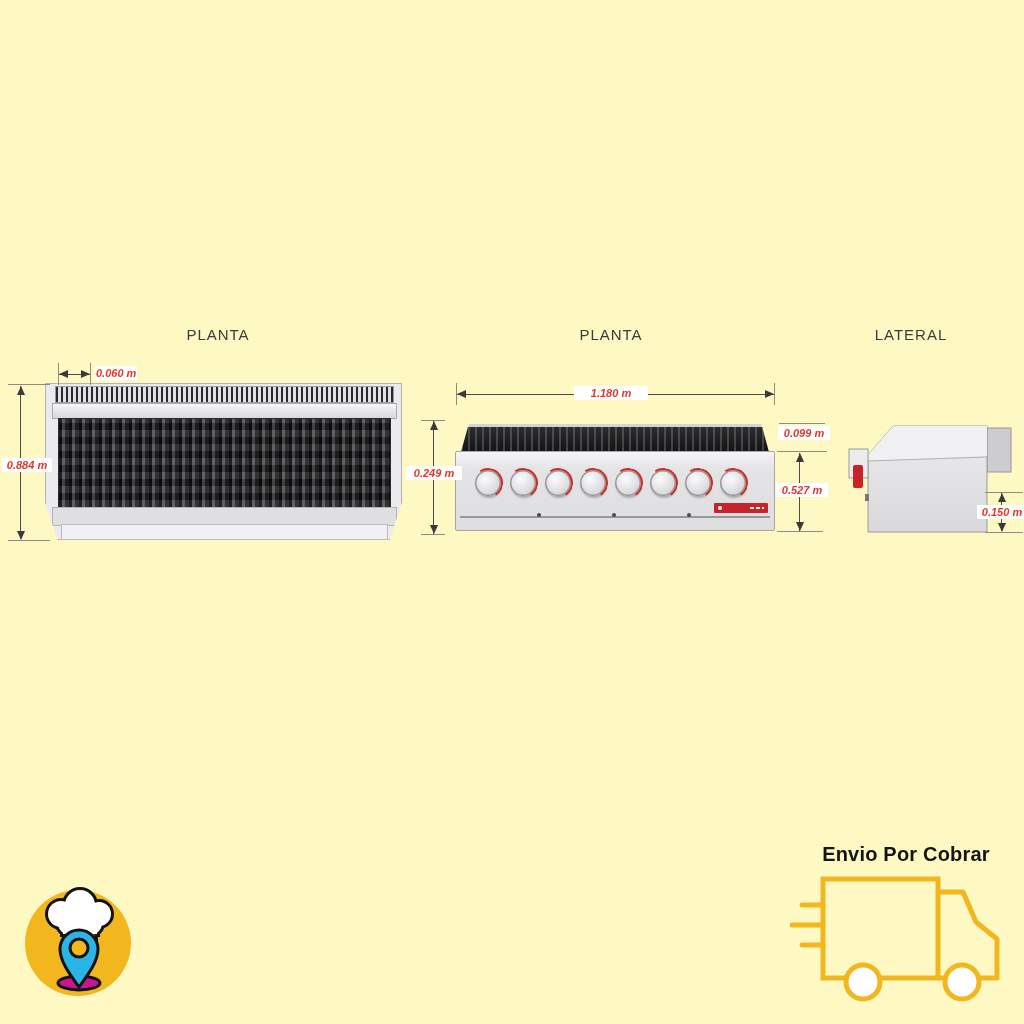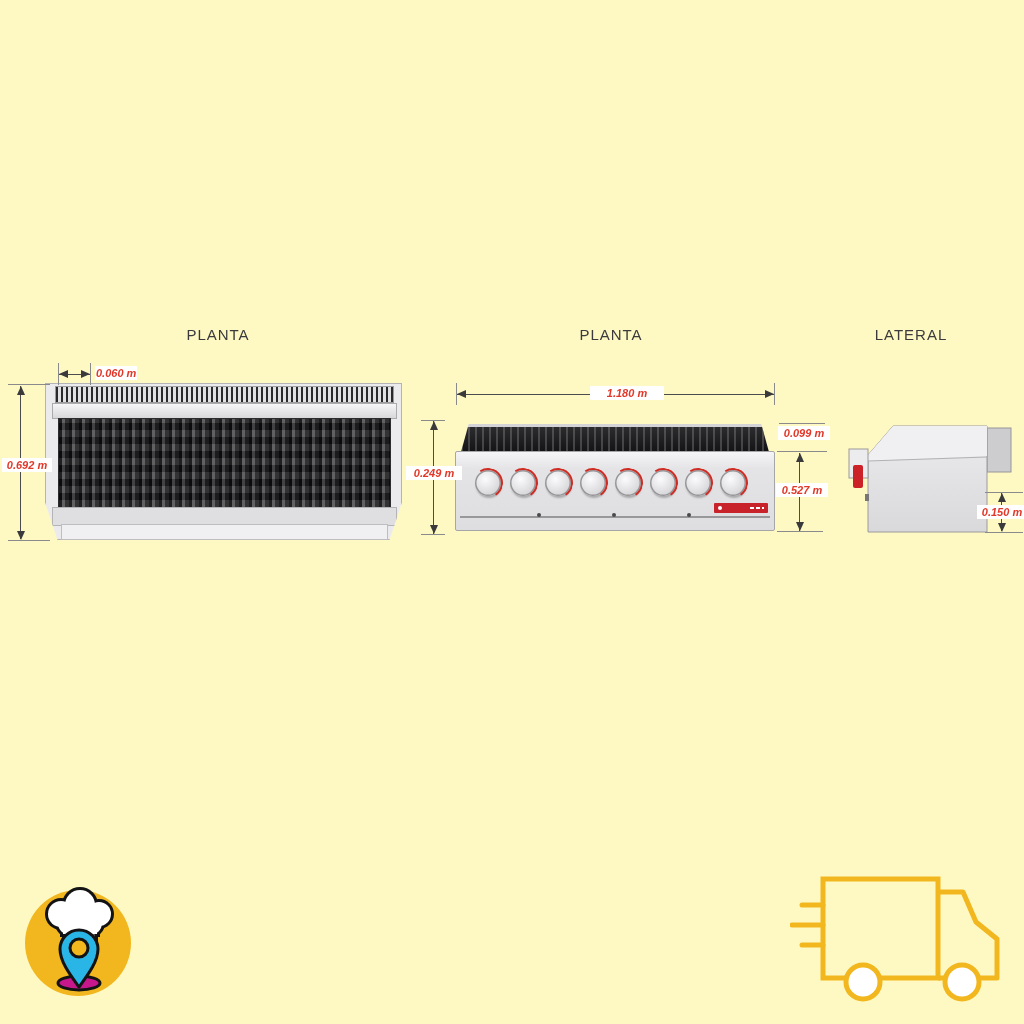--- a/index.html
+++ b/index.html
@@ -85,21 +85,21 @@
     <div class="arr right" style="left:81px;top:370px;"></div>
     <div class="dim-label" style="left:95px;top:366px;">0.060 m</div>
   </div>
 
   <div>
     <div class="dtick" style="left:8px;top:384px;width:42px;height:1px;"></div>
     <div class="dtick" style="left:8px;top:540px;width:42px;height:1px;"></div>
     <div class="dline" style="left:20px;top:386px;width:1px;height:153px;"></div>
     <div class="arr up" style="left:17px;top:386px;"></div>
     <div class="arr down" style="left:17px;top:531px;"></div>
-    <div class="dim-label" style="left:2px;top:458px;width:48px;">0.692 m</div>
+    <div class="dim-label" style="left:2px;top:458px;width:48px;">0.884 m</div>
   </div>
 
   <div class="frente-device">
     <div class="frente-grill"></div>
     <div class="frente-body"></div>
     <div class="knob-row">
         <div class="knob"></div>
         <div class="knob"></div>
         <div class="knob"></div>
         <div class="knob"></div>
@@ -114,21 +114,21 @@
     <div class="groove-dot" style="left:157px;"></div>
     <div class="groove-dot" style="left:232px;"></div>
   </div>
 
   <div>
     <div class="dtick" style="left:456px;top:383px;width:1px;height:22px;"></div>
     <div class="dtick" style="left:774px;top:383px;width:1px;height:22px;"></div>
     <div class="dline" style="left:457px;top:394px;width:317px;height:1px;"></div>
     <div class="arr left" style="left:457px;top:390px;"></div>
     <div class="arr right" style="left:765px;top:390px;"></div>
-    <div class="dim-label" style="left:590px;top:386px;width:72px;">1.180 m</div>
+    <div class="dim-label" style="left:574px;top:386px;width:72px;">1.180 m</div>
   </div>
 
   <div>
     <div class="dtick" style="left:421px;top:420px;width:24px;height:1px;"></div>
     <div class="dtick" style="left:421px;top:534px;width:24px;height:1px;"></div>
     <div class="dline" style="left:433px;top:421px;width:1px;height:113px;"></div>
     <div class="arr up" style="left:430px;top:421px;"></div>
     <div class="arr down" style="left:430px;top:525px;"></div>
     <div class="dim-label" style="left:406px;top:466px;width:54px;">0.249 m</div>
   </div>
@@ -192,20 +192,21 @@
       <circle cx="48" cy="36" r="12"></circle>
         <circle cx="68" cy="36" r="12"></circle>
       <rect x="41" y="36" width="34" height="11"></rect>
       <rect x="43" y="48" width="30" height="8" rx="2"></rect>
     </g>
     <ellipse cx="57" cy="96" rx="21" ry="7" fill="#c6188c" stroke="#131313" stroke-width="3"></ellipse>
     <path d="M57 100 C 49 89 38 75 38 62 A 19 19 0 1 1 76 62 C 76 75 65 89 57 100 Z" fill="#2ab5e7" stroke="#131313" stroke-width="3" stroke-linejoin="round"></path>
     <circle cx="57" cy="61" r="9" fill="#f2b71e" stroke="#131313" stroke-width="3"></circle>
   </svg>
 
+  <div class="shipping-label">Envio Por Cobrar</div>
   <svg class="truck-svg" width="232" height="150" viewBox="0 0 232 150">
     <g stroke="#f2b71e" stroke-width="5" fill="none">
       <line x1="12" y1="37" x2="33" y2="37" stroke-linecap="round"></line>
       <line x1="2" y1="57" x2="33" y2="57" stroke-linecap="round"></line>
       <line x1="12" y1="77" x2="33" y2="77" stroke-linecap="round"></line>
       <rect x="33" y="11" width="115" height="99"></rect>
       <path d="M148 24 H173 L186 54 L207 71 V110 H148" stroke-linejoin="round"></path>
       <circle cx="73" cy="114" r="17" fill="#ffffff"></circle>
       <circle cx="172" cy="114" r="17" fill="#ffffff"></circle>
     </g>

